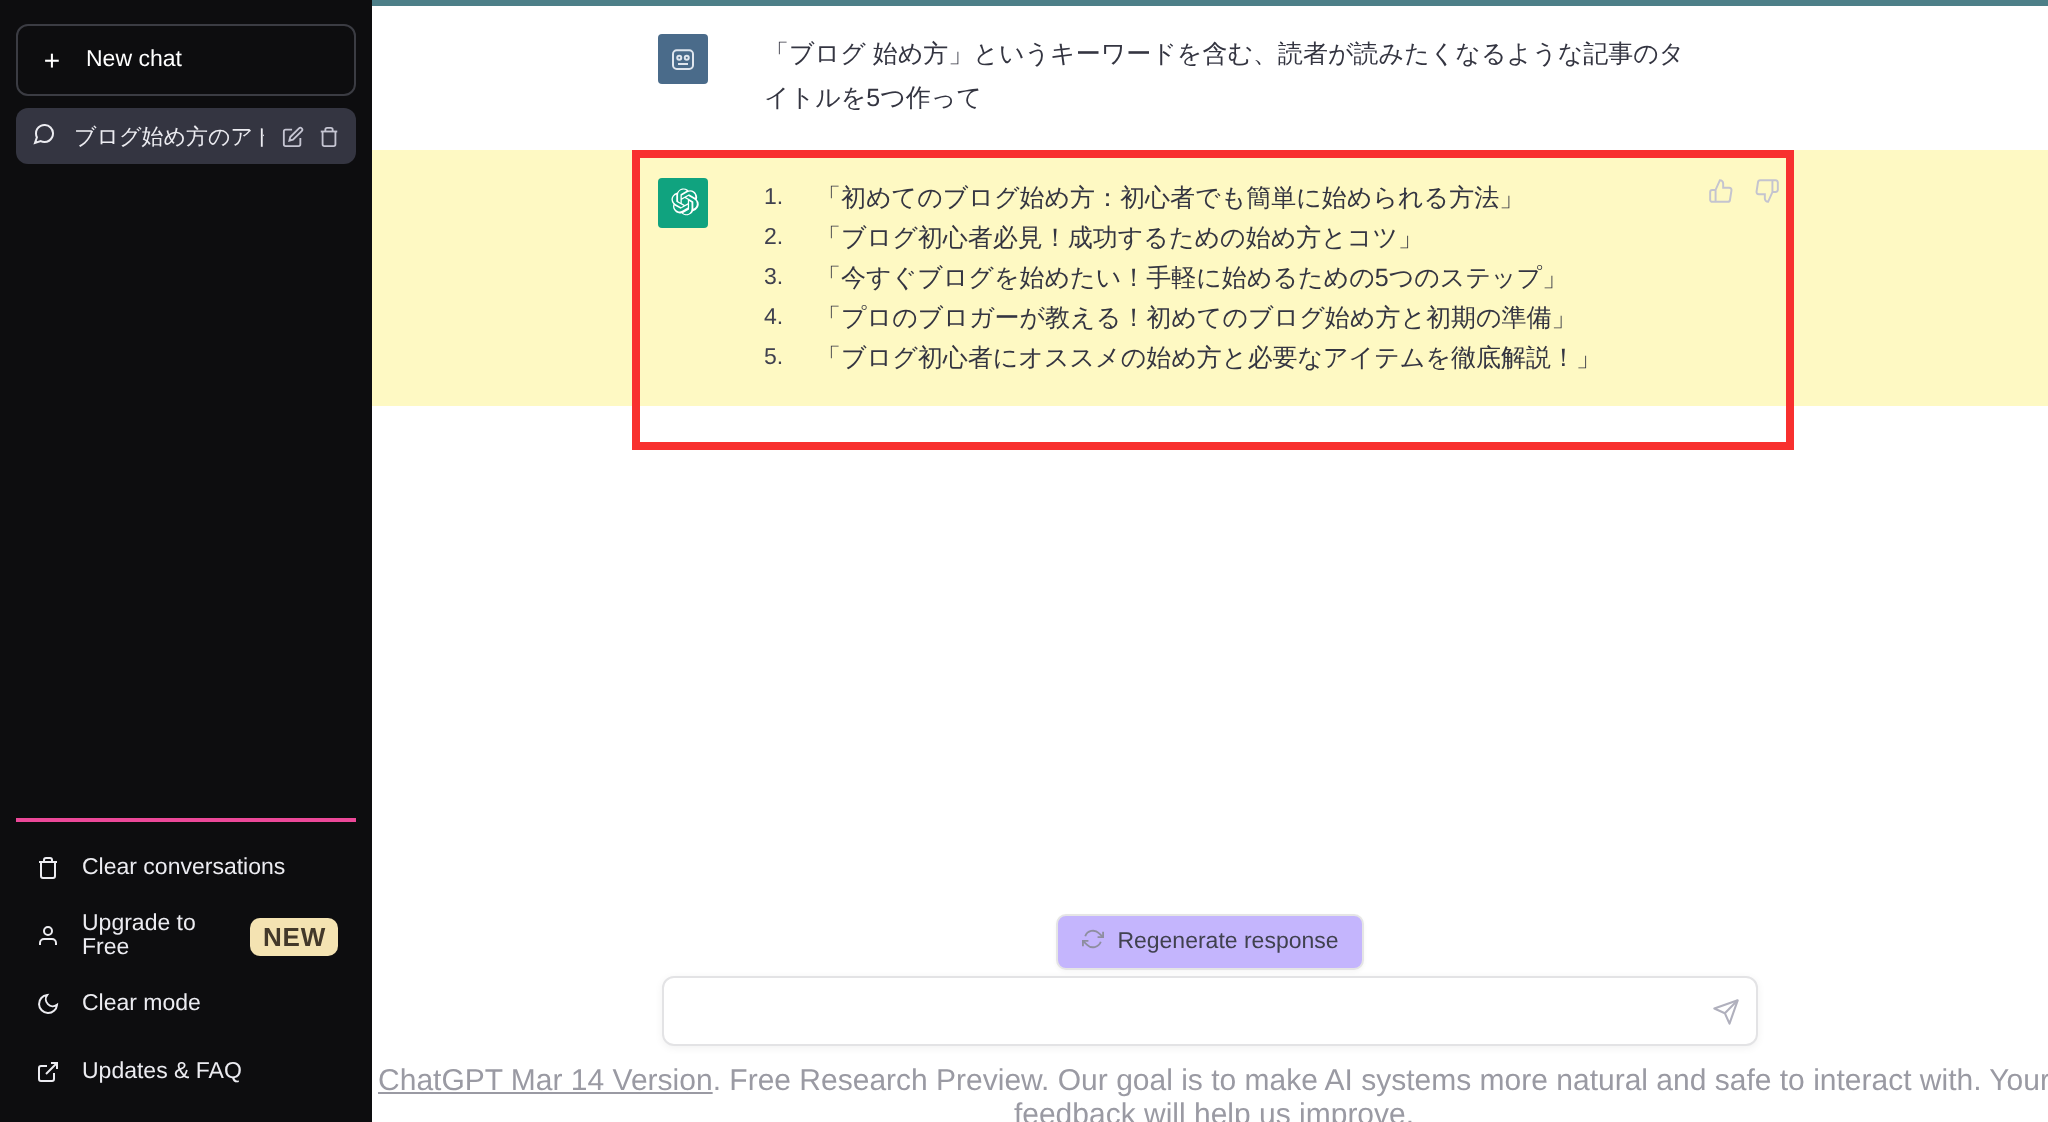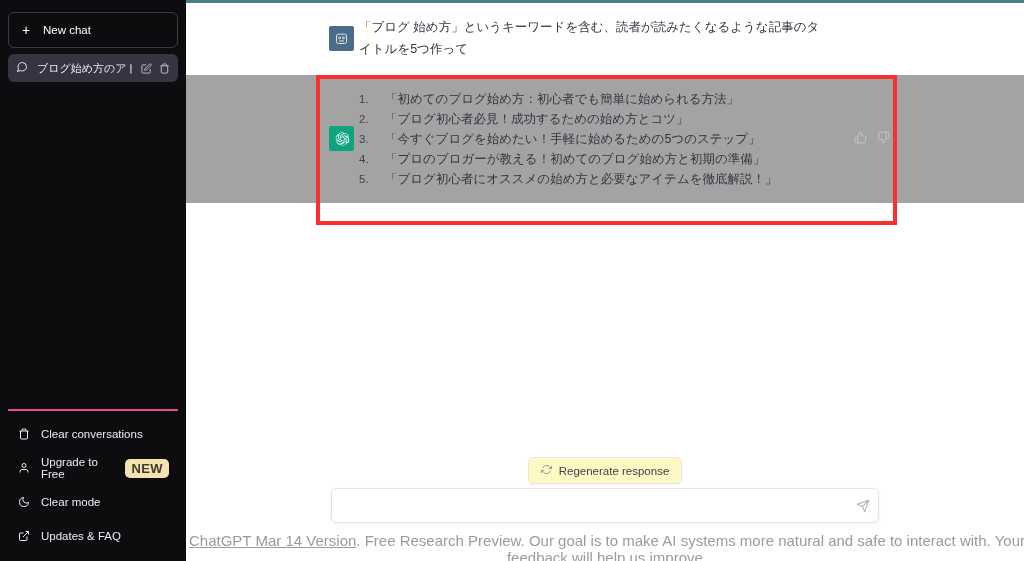--- a/index.html
+++ b/index.html
@@ -70,24 +70,24 @@
 
   
   .main {
     position: absolute; top: 3px; left: 186px;
     width: 838px; height: 558px;
     background: #ffffff;
   }
 
   .msg-row { display: flex; width: 838px; padding: 14px 0; }
   .msg-row.user { background: #ffffff; }
-  .msg-row.assistant { background: #a3a3a3; }
+  .msg-row.assistant { background: #fef9c3; }
   .msg-inner {
-    display: flex; gap: 5px;
-    width: 560px; margin-left: 143px; align-items: center;
+    display: flex; gap: 28px;
+    width: 560px; margin-left: 143px;
   }
   .avatar {
     width: 25px; height: 25px; border-radius: 2px;
     flex: 0 0 25px;
     display: flex; align-items: center; justify-content: center;
   }
   .avatar.user-av { background: #4a6b8a; }
   .avatar.bot-av { background: #10a37f; }
   .msg-body {
     font-size: 12.5px; line-height: 1.75; color: #343541;
@@ -121,21 +121,21 @@
     pointer-events: none;
   }
 
   
   .regen-wrap {
     position: absolute; left: 186px; top: 457px;
     width: 838px; display: flex; justify-content: center;
   }
   .regen-btn {
     display: flex; align-items: center; gap: 7px;
-    background: #fef9c3; border: 1px solid #e5e5e5;
+    background: #c4b5fd; border: 1px solid #e5e5e5;
     border-radius: 5px; padding: 6px 12px;
     font-size: 11.5px; color: #40414f; cursor: pointer;
     box-shadow: 0 1px 2px rgba(0,0,0,.04);
   }
   .composer {
     position: absolute; left: 331px; top: 488px;
     width: 548px; height: 35px;
     background: #fff; border: 1px solid #e3e3e5;
     border-radius: 6px;
     box-shadow: 0 1px 4px rgba(0,0,0,.06);

